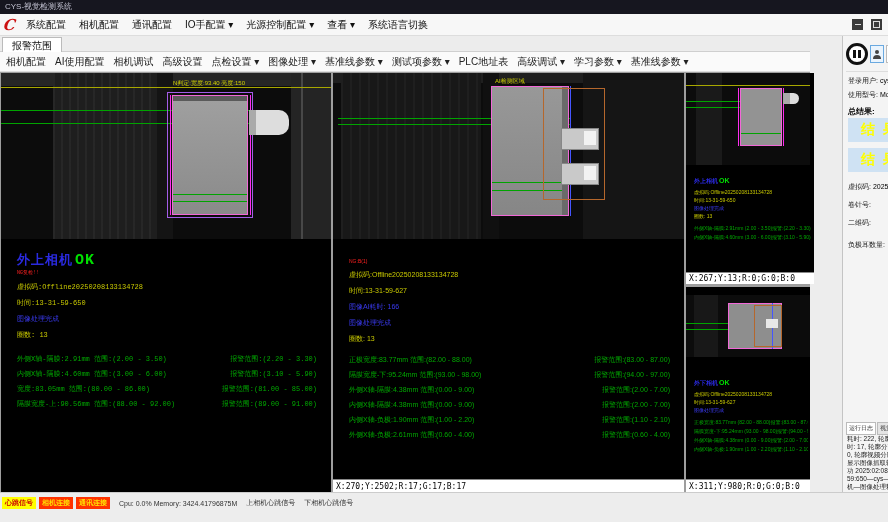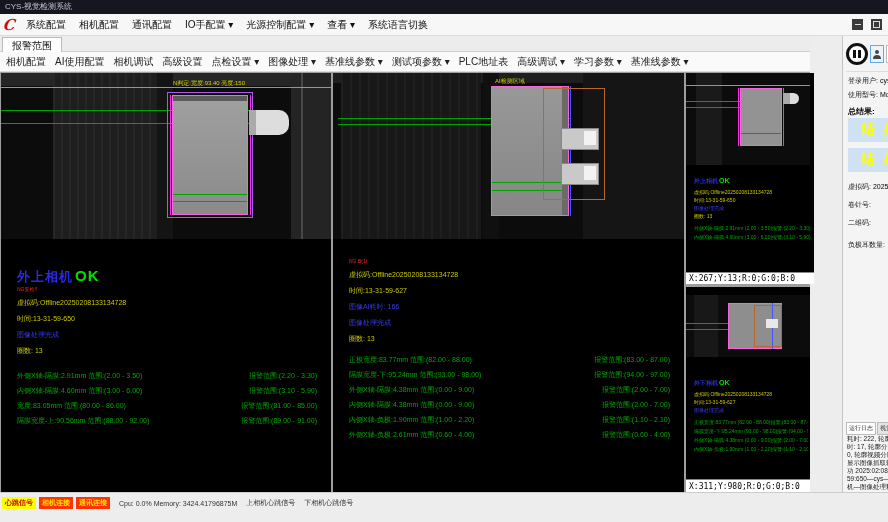--- a/index.html
+++ b/index.html
@@ -148,21 +148,21 @@
     <div class="product" style="left:171px;top:22px;width:76px;height:120px;background:linear-gradient(180deg,#a0a0a0,#8a8a8a);">
       <div class="abs" style="left:0;top:0;width:100%;height:5px;background:#5a5a5a;"></div>
       <div class="hl" style="left:0;top:98px;width:100%;"></div>
       <div class="hl" style="left:0;top:105px;width:100%;"></div>
     </div>
     <div class="vl" style="left:169px;top:22px;height:120px;background:#ff2cf0;"></div>
     <div class="vl" style="left:249px;top:22px;height:120px;background:#ff2cf0;"></div>
     <div class="connector" style="left:248px;top:37px;width:40px;height:25px;"></div>
     <div class="ylabel" style="left:172px;top:6px;">N判定:宽度:93.40 亮度:150</div>
   </div>
-  <div class="tblock" style="top:194px;">
+  <div class="tblock" style="top:178px;font-family:Liberation Mono, monospace;">
     <div>
       <span class="cam-title">外上相机</span><span class="ok">OK</span>
     </div>
     <div class="ng-note">NG复检!!</div>
     <div class="line t-y">虚拟码:Offline20250208133134728</div>
     <div class="line t-y">时间:13-31-59-650</div>
     <div class="line t-b">图像处理完成</div>
     <div class="line t-y">圈数: 13</div>
     <div class="measures">
 
@@ -246,20 +246,21 @@
           <span>内侧X轴-负极:1.90mm 范围:(1.00 - 2.20)</span>
           <span>报警范围:(1.10 - 2.10)</span>
         </div>
 
         <div class="mrow">
           <span>外侧X轴-负极:2.61mm 范围:(0.60 - 4.00)</span>
           <span>报警范围:(0.60 - 4.00)</span>
         </div>
       </div>
   </div>
+  <div class="coordstrip">X:270;Y:2502;R:17;G:17;B:17</div>
 </div>
 
 <div class="panel" style="left:686px;top:73px;width:128px;height:211px;">
   <div class="imgarea" style="width:124px;height:92px;">
     <div class="abs" style="left:10px;top:0;width:26px;height:92px;background:#1a1a1a;"></div>
     <div class="ylline" style="left:0;top:12px;width:124px;"></div>
     <div class="hl" style="left:0;top:28px;width:94px;"></div>
     <div class="hl" style="left:0;top:34px;width:94px;"></div>
     <div class="product" style="left:54px;top:15px;width:42px;height:58px;background:#939393;">
       <div class="hl" style="left:0;top:44px;width:100%;"></div>

